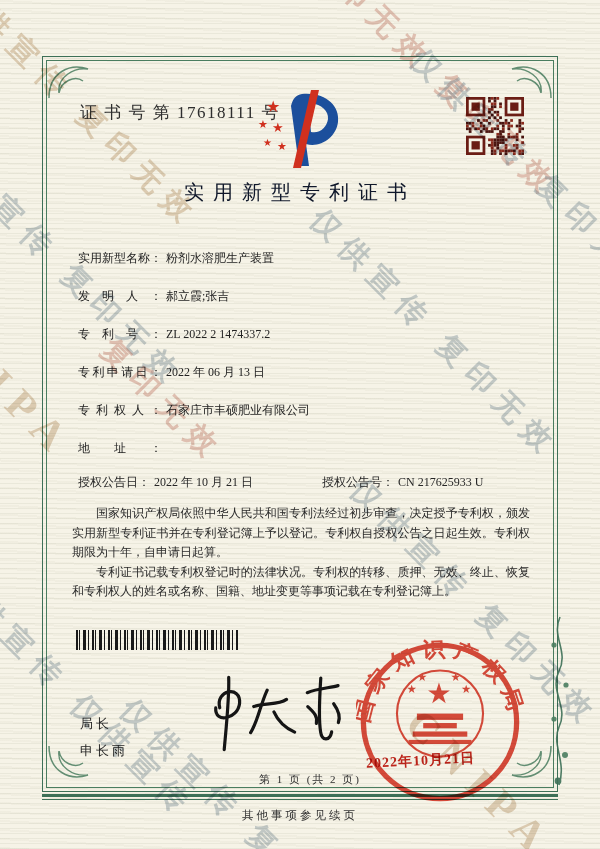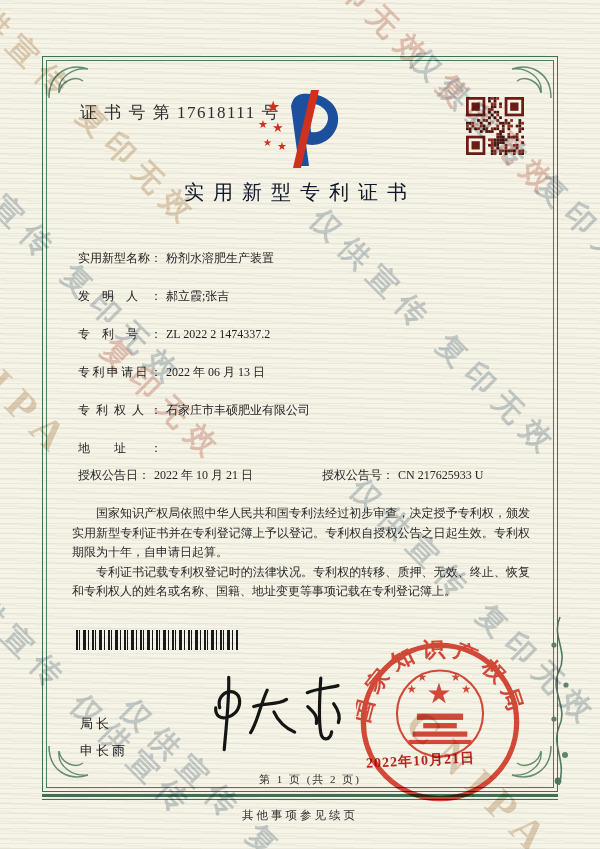--- a/index.html
+++ b/index.html
@@ -43,21 +43,21 @@
   .qr{position:absolute;left:466px;top:97px;z-index:2;}
 
   .title{position:absolute;left:0;right:0;top:179px;z-index:2;
     text-align:center;font-size:20px;font-weight:normal;letter-spacing:9px;color:#0f172a;}
 
   .fields{position:absolute;left:78px;top:250px;width:452px;z-index:2;font-size:12px;}
   .field-row{display:flex;margin-bottom:22px;line-height:16px;}
   .field-row.addr{margin-bottom:9px;align-items:center;}
   .field-label{width:84px;flex:none;text-align:justify;text-align-last:justify;color:#222;}
   .field-value{flex:1;padding-left:4px;color:#222;}
-  .grant-row{display:flex;margin-top:11px;line-height:16px;}
+  .grant-row{display:flex;margin-top:18px;line-height:16px;}
   .grant-group1{width:244px;flex:none;display:flex;}
   .grant-group2{flex:1;display:flex;}
   .grant-label{flex:none;}
   .grant-value{padding-left:4px;}
 
   .paras{position:absolute;left:72px;top:497px;width:458px;z-index:2;
     font-size:12px;line-height:19.5px;text-align:justify;color:#2a2a2a;margin-top:7px;}
   .paras p{margin:0;text-indent:2em;}
 
   .barcode{position:absolute;left:76px;top:630px;width:163px;height:20px;z-index:2;

